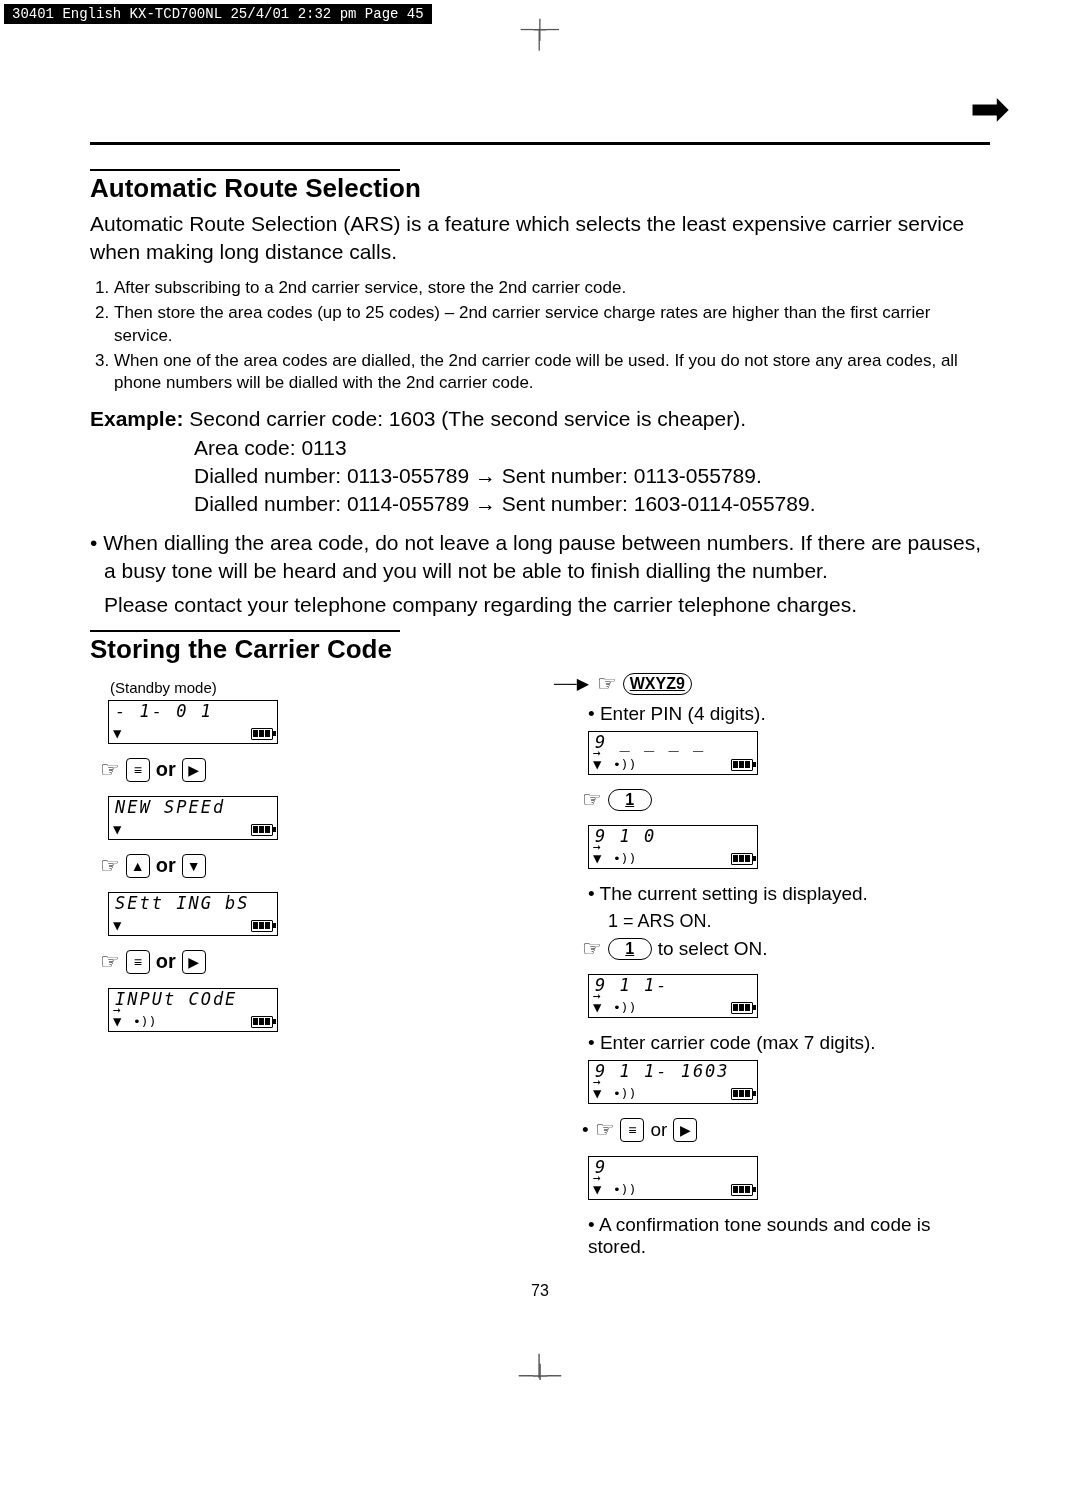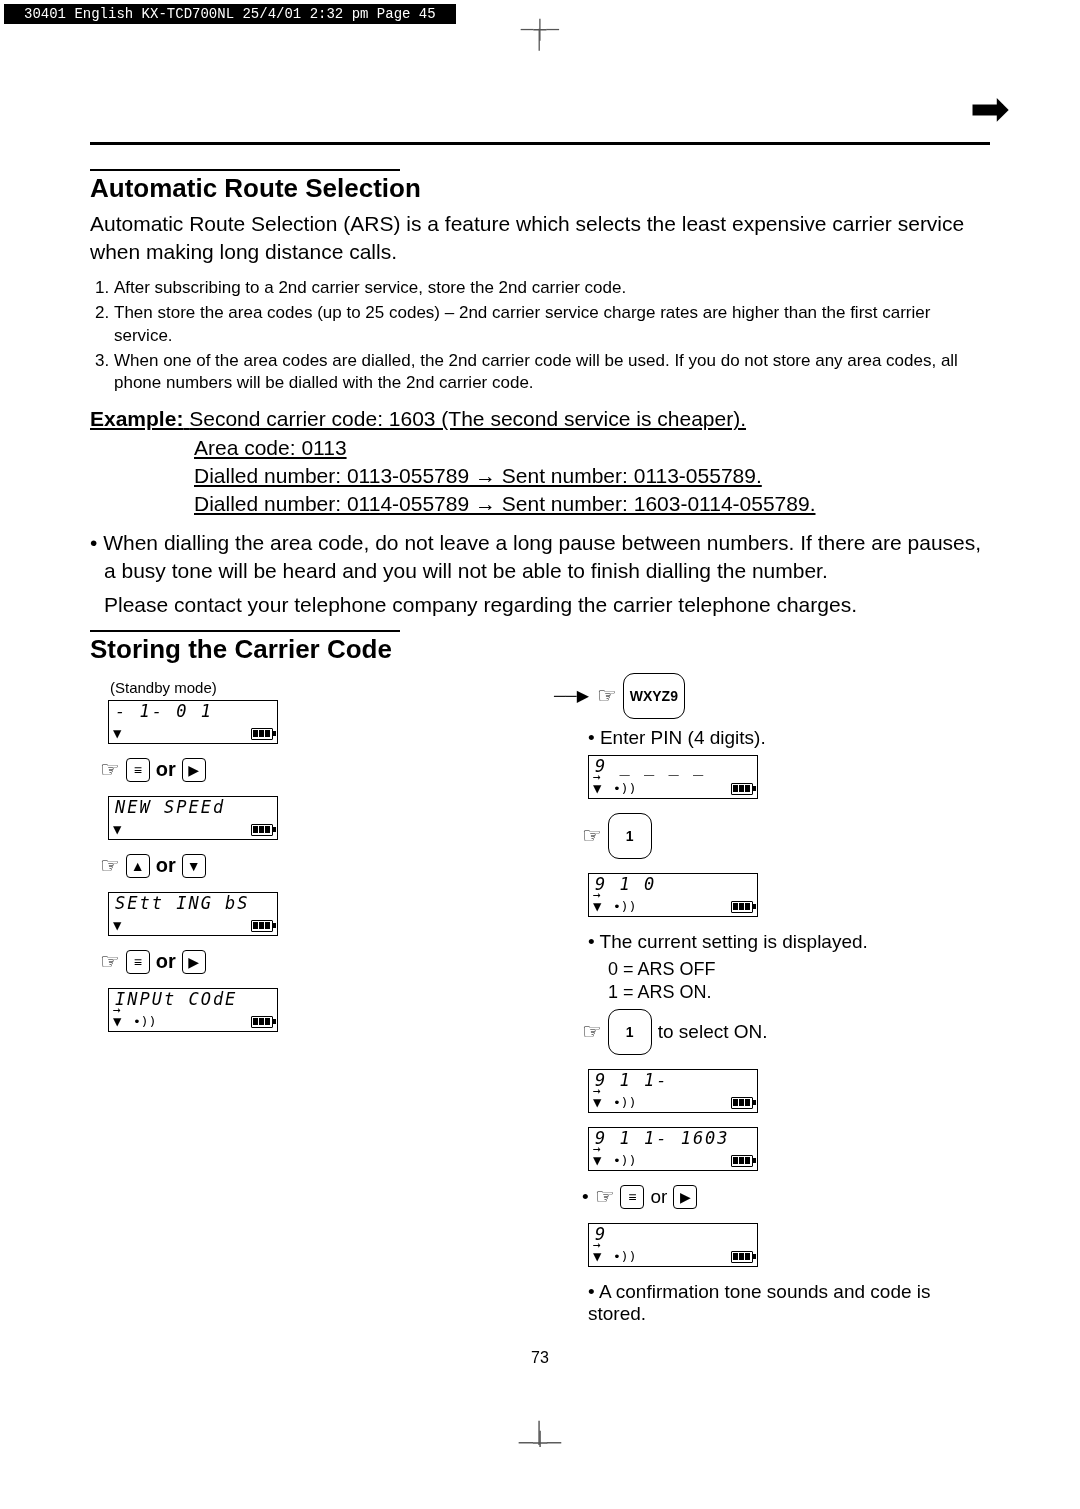--- a/index.html
+++ b/index.html
@@ -8,21 +8,21 @@
     font-family: Arial, Helvetica, sans-serif;
     background: #fff;
     color: #000;
     width: 1080px;
   }
   .print-header {
     font-family: "Courier New", monospace;
     font-size: 14px;
     background: #000;
     color: #fff;
-    padding: 2px 20px;
+    padding: 2px 8px;
     display: inline-block;
     margin: 4px 0 0 4px;
   }
   .crop-mark-top {
     text-align: center;
     font-size: 18px;
     color: #555;
     line-height: 10px;
   }
   .page-arrow {
@@ -62,21 +62,20 @@
     font-size: 17px;
     line-height: 1.35;
     margin: 0 0 10px 0;
     padding-left: 24px;
   }
   ol.steps li { margin-bottom: 2px; }
   .example-block {
     font-size: 21px;
     line-height: 1.35;
     margin: 0 0 10px 0;
-    text-decoration: underline;
   }
   .example-label { font-weight: bold; }
   .example-lines { padding-left: 104px; }
   .bullet-note {
     font-size: 21px;
     line-height: 1.35;
     margin: 0 0 6px 0;
     padding-left: 14px;
     text-indent: -14px;
   }
@@ -171,23 +170,24 @@
     line-height:1;
   }
   .oval-btn {
     display:inline-flex;
     align-items:center;
     justify-content:center;
     border:1.5px solid #000;
     border-radius:11px;
     min-width:30px;
     height:20px;
-    padding:12px 6px;
-    font-size:14px;
+    padding:0 6px;
+    font-size:16px;
     font-weight:bold;
+    text-decoration:underline;
   }
   .wide-oval {
     border-radius:11px;
     min-width:44px;
   }
   .act-text {
     font-size:20px;
     font-weight:bold;
   }
   .right-start {
@@ -338,37 +338,37 @@
 
     <div class="lcd lcd-right">
       <div class="line1">9 1  0</div>
       <span class="arrow-right">→</span>
       <span class="ant">▼</span>
       <span class="snd">•))</span>
       <span class="batt"></span>
     </div>
 
     <div class="instr">• The current setting is displayed.</div>
-    <div class="instr-sub">0 = ARS OFF</div>
     <div class="instr-sub">1 = ARS ON.</div>
 
     <div class="action-row" style="margin-left:28px">
       <span class="hand-icon">☜</span>
       <span class="oval-btn">1</span>
       <span style="font-size:19px;font-weight:normal"> to select ON.</span>
     </div>
 
     <div class="lcd lcd-right">
       <div class="line1">9 1   1-</div>
       <span class="arrow-right">→</span>
       <span class="ant">▼</span>
       <span class="snd">•))</span>
       <span class="batt"></span>
     </div>
 
+    <div class="instr">• Enter carrier code (max 7 digits).</div>
 
     <div class="lcd lcd-right">
       <div class="line1">9 1   1- 1603</div>
       <span class="arrow-right">→</span>
       <span class="ant">▼</span>
       <span class="snd">•))</span>
       <span class="batt"></span>
     </div>
 
     <div class="action-row" style="margin-left:28px">

